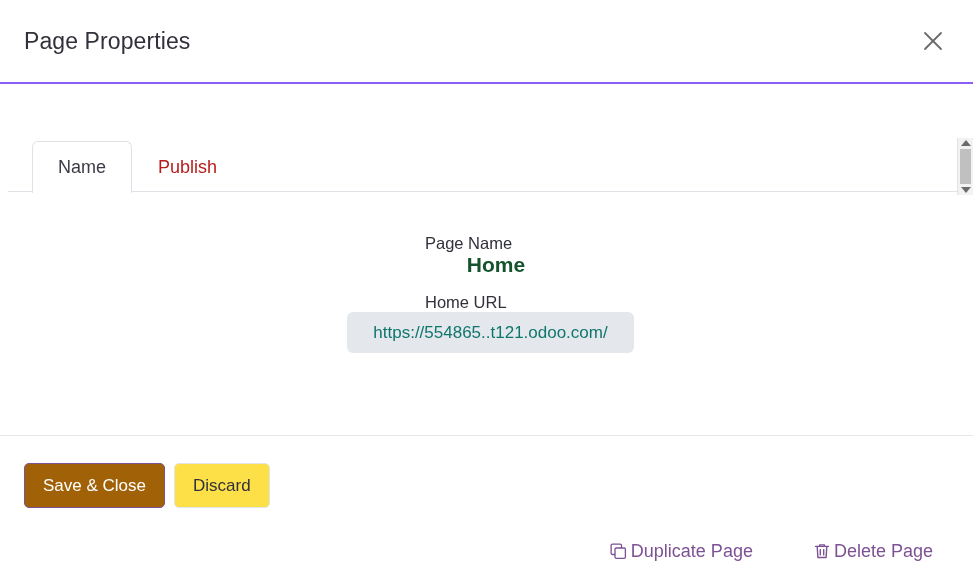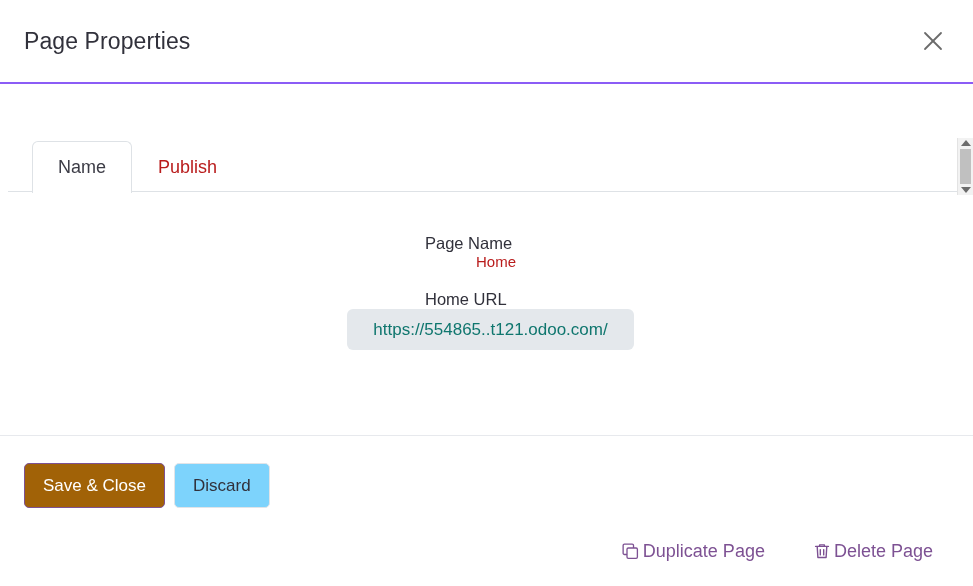--- a/index.html
+++ b/index.html
@@ -169,23 +169,24 @@
     margin-bottom: 16px;
     flex-direction: column;
   }
   .form-label {
     width: 131px;
     font-size: 16.5px;
     color: #31313b;
     flex-shrink: 0;
   }
   .form-value {
-    font-size: 15px;
-    color: #b91c1c;
+    font-size: 21px;
+    color: #14532d;
     padding-left: 11px;
+    font-weight: bold;
   }
   .url-pill {
     font-size: 17px;
     color: #0f766e;
     background: #e4e8ec;
     border-radius: 6px;
     padding: 10px 26px;
     display: inline-block;
     line-height: 1.25;
   }
@@ -210,31 +211,31 @@
     cursor: pointer;
     line-height: 1;
     border: 1px solid transparent;
   }
   .btn-primary {
     background: #a16207;
     color: #ffffff;
     border-color: #7d5193;
   }
   .btn-secondary {
-    background: #7dd3fc;
+    background: #fde047;
     color: #31313b;
     border-color: #e1e4e8;
   }
   .footer-links {
     position: absolute;
     right: 40px;
     bottom: 26px;
     display: flex;
     align-items: center;
-    gap: 48px;
+    gap: 60px;
   }
   .link-action {
     display: flex;
     align-items: center;
     gap: 3px;
     color: #7d5193;
     font-size: 18px;
     cursor: pointer;
     line-height: 1;
   }

